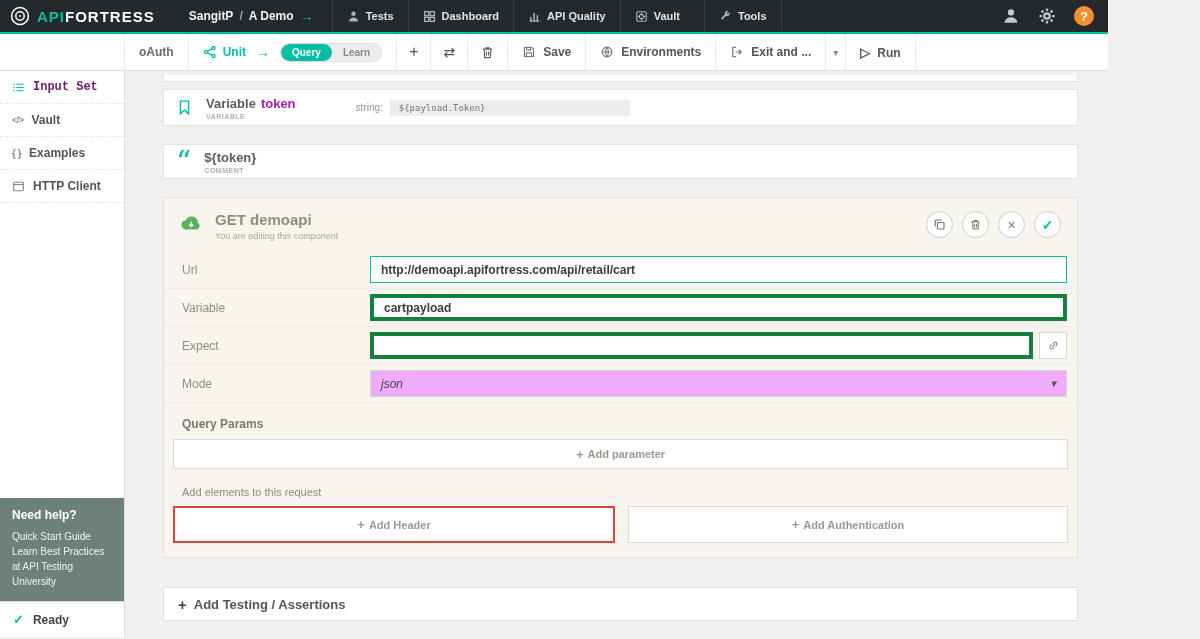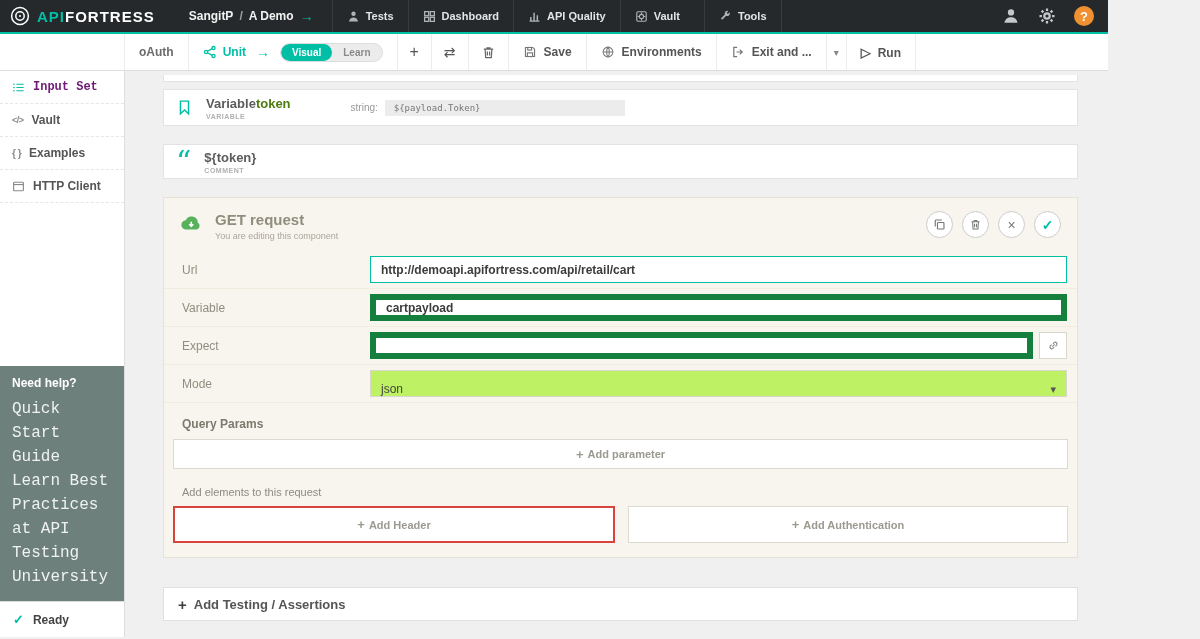--- a/index.html
+++ b/index.html
@@ -47,55 +47,55 @@
   .body { height:566px; display:flex; }
   .sidebar { width:125px; background:#fff; border-right:1px solid #dedede; display:flex; flex-direction:column; flex:none; }
   .side-item { height:33px; display:flex; align-items:center; gap:8px; padding-left:12px; font-size:12px; font-weight:bold; color:#555; border-bottom:1px dashed #e6e6e6; cursor:pointer; }
   .side-item .svgicon, .side-item .txticon { color:#8a8a8a; }
   .side-item.active { color:#701a75;font-family:Liberation Mono, monospace; }
   .side-item.active .svgicon { color:#00bfa5; }
   .txticon { font-size:9px; font-weight:bold; letter-spacing:-0.5px; }
   .side-spacer { flex:1; }
   .help-box { background:#6e807b; color:#fff; padding:10px 12px 12px; }
   .help-title { font-size:12px; font-weight:bold; margin-bottom:7px; }
-  .help-link { font-size:16px; line-height:1.5; color:#eef2f0; cursor:pointer;font-family:Liberation Mono, monospace; }
+  .help-link { font-size:10px; line-height:1.5; color:#eef2f0; cursor:pointer; }
   .ready-row { height:36px; border-top:1px solid #ddd; display:flex; align-items:center; gap:9px; padding-left:13px; font-size:12px; font-weight:bold; color:#444; }
   .ready-check { color:#00bfa5; font-size:13px; }
 
   
   .canvas { flex:1; background:#f0f0f1; padding:4px 30px 0 38px; overflow:hidden; }
   .partial-card { height:7px; background:#fff; border:1px solid #e3e3e3; border-top:none; margin-bottom:7px; }
   .card { background:#fff; border:1px solid #e3e3e3; display:flex; align-items:center; padding:4px 12px; margin-bottom:18px; }
   .var-card { height:37px; }
   .comment-card { height:35px; }
   .comp-block { display:flex; flex-direction:column; justify-content:center; margin-left:13px; }
   .comp-title { font-size:13px; font-weight:bold; color:#5c5c5c; }
-  .comp-title .tname { color:#4d7c0f; }
+  .comp-title .tname { color:#a21caf; margin-left:5px; }
   .comp-kind { font-size:7px; font-weight:bold; letter-spacing:.5px; color:#b0b0b0; margin-top:2px; }
   .var-field { display:flex; align-items:center; gap:7px; margin-left:60px; }
   .var-field-label { font-size:10px; color:#999; }
   .var-field-value { background:#ececec; color:#777; font-family:"DejaVu Sans Mono", monospace; font-size:9px; padding:3px 9px; width:240px; }
   .quote-glyph { font-family:"DejaVu Serif", serif; font-size:30px; line-height:14px; color:#00bfa5; height:14px; overflow:visible; }
 
   
   .editor { background:#f8f5ee; border:1px solid #e6e2d6; padding-bottom:14px; }
   .editor-head { display:flex; align-items:flex-start; padding:13px 12px 10px 14px; }
   .editor-titles { margin-left:12px; }
   .editor-title { font-size:15px; font-weight:bold; color:#8f8d7c; }
   .editor-sub { font-size:9px; color:#a9a79a; margin-top:3px; }
   .editor-actions { margin-left:auto; display:flex; gap:9px; padding-right:4px; }
   .circle-btn { width:27px; height:27px; border-radius:50%; background:#fff; border:1px solid #ccc; display:flex; align-items:center; justify-content:center; color:#777; cursor:pointer; font-size:14px; }
   .circle-btn.confirm { color:#00bfa5; font-weight:bold; }
   .frow { display:flex; align-items:center; padding:5px 10px 5px 18px; border-bottom:1px solid #f0ecdf; }
   .frow:last-of-type { border-bottom:none; }
   .flabel { width:188px; flex:none; font-size:12px; color:#908e80; }
-  .finput { flex:1; height:27px; border:6px solid #15803d; background:#fff; padding:0 10px; font-size:12px; font-weight:bold; color:#3c3c3c; font-family:"Liberation Sans", sans-serif; outline:none; }
+  .finput { flex:1; height:27px; border:4px solid #15803d; background:#fff; padding:0 10px; font-size:12px; font-weight:bold; color:#3c3c3c; font-family:"Liberation Sans", sans-serif; outline:none; }
   .finput.focused { border:1px solid #00bfa5; }
   .linkbtn { width:28px; height:27px; border:1px solid #d9d6cc; background:#fff; margin-left:6px; display:flex; align-items:center; justify-content:center; color:#8a8a8a; cursor:pointer; flex:none; }
-  .selectbox { flex:1; height:27px; border:1px solid #d9d6cc; background:#bef264; display:flex; align-items:flex-end; padding:0 10px; font-size:12px; color:#444; cursor:pointer; }
+  .selectbox { flex:1; height:27px; border:1px solid #d9d6cc; background:#f0abfc; display:flex; align-items:center; padding:0 10px; font-size:12px; color:#444; cursor:pointer;font-style:italic; }
   .selectbox .chev { margin-left:auto; color:#555; font-size:11px; }
   .qp-title { font-size:12px; font-weight:bold; color:#7c7a6e; padding:14px 10px 8px 18px; }
   .dash-btn { margin:0 9px; height:30px; background:#fff; border:1px solid #dcd9cf; display:flex; align-items:center; justify-content:center; gap:4px; font-size:11px; font-weight:bold; color:#9c9a90; cursor:pointer; }
   .add-elements { font-size:11px; color:#8d8b80; padding:17px 10px 8px 18px; }
   .btn-pair { display:flex; gap:13px; margin:0 9px; }
   .btn-pair .dash-btn { margin:0; flex:1; height:37px; }
   .dash-btn.red-outline { border:2px solid #d9433b; }
   .plus-sm { font-size:13px; font-weight:bold; }
 
   .add-request { margin-top:29px; height:34px; background:#fff; border:1px solid #e0e0e0; display:flex; align-items:center; gap:7px; padding-left:14px; font-size:13px; font-weight:bold; color:#555; cursor:pointer; }
@@ -189,21 +189,21 @@
         <svg class="svgicon" width="14" height="14" viewBox="0 0 16 16" fill="none" stroke="currentColor" stroke-width="1.5">
             <circle cx="3.5" cy="8" r="1.8"></circle>
             <circle cx="12" cy="3.5" r="1.8"></circle>
             <circle cx="12" cy="12.5" r="1.8"></circle>
             <path d="M5.1 7.2l5.3-3M5.1 8.8l5.3 3"></path>
           </svg>
         <span>Unit</span>
       </span>
       <span class="flow-arrow">→</span>
       <span class="pillgroup">
-        <span class="pill pill-on">Visual</span>
+        <span class="pill pill-on">Query</span>
         <span class="pill pill-off">Learn</span>
       </span>
     </div>
     <div class="tcell icon-cell">
         <span class="tool-glyph">+</span>
       </div>
     <div class="tcell icon-cell">
         <span class="tool-glyph" style="font-size:14px;">⇄</span>
       </div>
     <div class="tcell icon-cell">
@@ -315,21 +315,21 @@
         </div>
       </section>
 
       <section class="editor">
         <div class="editor-head">
           <svg class="svgicon" width="25" height="25" viewBox="0 0 20 20" fill="#58b15b">
               <path d="M15.8 9.1A5 5 0 0 0 6.2 7.4 3.7 3.7 0 0 0 6.6 14.8h8.6a3.2 3.2 0 0 0 .6-5.7z"></path>
               <path d="M10.6 8.6v3.2M9 10.6l1.6 1.7 1.6-1.7" stroke="#fff" stroke-width="1.3" fill="none"></path>
             </svg>
           <div class="editor-titles">
-            <div class="editor-title">GET request</div>
+            <div class="editor-title">GET demoapi</div>
             <div class="editor-sub">You are editing this component</div>
           </div>
           <div class="editor-actions">
             <div class="circle-btn">
               <svg class="svgicon" width="13" height="13" viewBox="0 0 16 16" fill="none" stroke="currentColor" stroke-width="1.4">
                   <rect x="5.5" y="5.5" width="8" height="8" rx="1"></rect>
                   <path d="M2.8 10.5v-7a1 1 0 0 1 1-1h7"></path>
                 </svg>
             </div>
             <div class="circle-btn">

